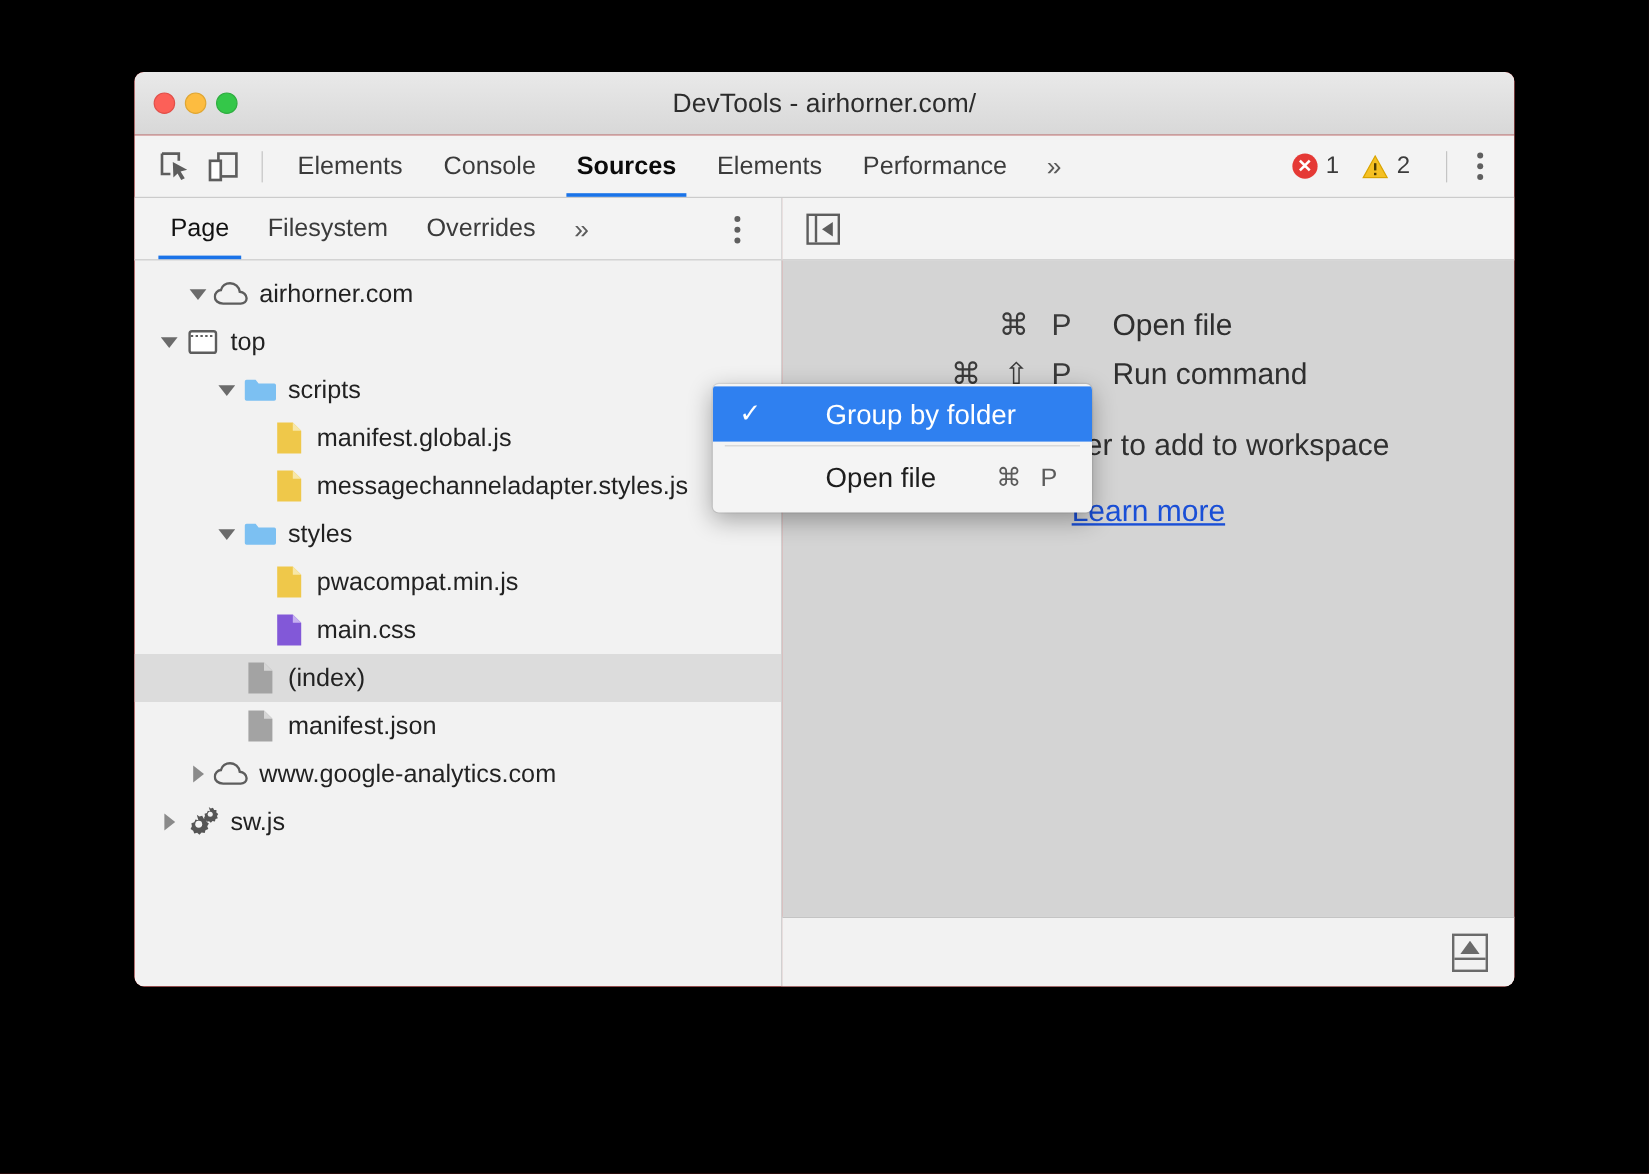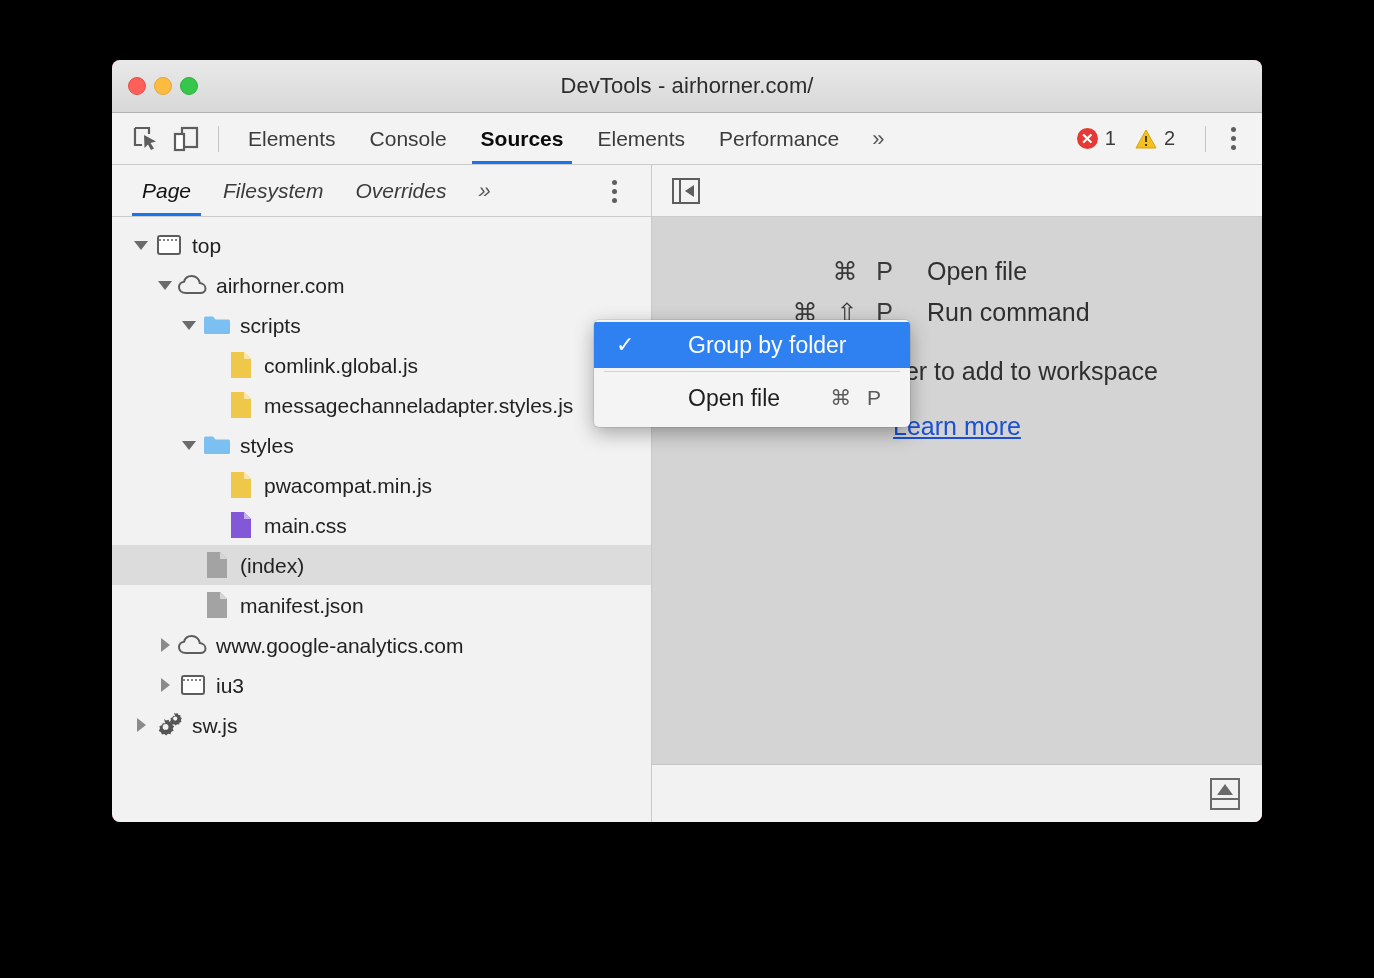--- a/index.html
+++ b/index.html
@@ -112,21 +112,20 @@
     border-right: 1px solid #c9c9c9;
     display: flex; flex-direction: column;
   }
   .navtoolbar {
     position: relative;
     height: 52px;
     background: #f3f3f3;
     border-bottom: 1px solid #cbcbcb;
     display: flex; align-items: center;
     padding-left: 14px;
-    font-style: italic;
   }
   .subtab {
     position: relative;
     padding: 0 16px; height: 100%;
     display: flex; align-items: center;
     font-size: 21px; color: #3b3b3b;
   }
   .subtab.active { color: #111; }
   .subtab.active::after {
     content: "";
@@ -329,66 +328,66 @@
         <div class="chev">»</div>
         <div class="dots-v">
             <i></i>
             <i></i>
             <i></i>
           </div>
       </div>
 
       <div class="tree" id="tree">
           <div class="row">
+            <span style="width: 40px; min-width: 40px;"></span>
+            <span class="tw">
+              <span class="arrow-down"></span>
+            </span>
+            <span class="ic">
+              <svg width="30" height="22" viewBox="0 0 30 22">
+                <path d="M8 19 C3.6 19 1 16.3 1 13.2 C1 10.4 3.2 8 6.1 7.7 C7 4.2 10.1 2 13.7 2 C17.9 2 21.3 5.1 21.8 9.1 C25 9.4 27.5 11.8 27.5 14.6 C27.5 17.1 25.3 19 22.6 19 Z" fill="none" stroke="#5d5d5d" stroke-width="2"></path>
+              </svg>
+            </span>
+            <span class="lbl">airhorner.com</span>
+          </div>
+          <div class="row">
             <span style="width: 16px; min-width: 16px;"></span>
             <span class="tw">
               <span class="arrow-down"></span>
             </span>
             <span class="ic">
               <svg width="26" height="22" viewBox="0 0 26 22">
                 <rect x="2" y="2" width="22" height="18" rx="2" fill="#fff" stroke="#5d5d5d" stroke-width="2"></rect>
                 <path d="M3 6 H23" stroke="#5d5d5d" stroke-width="1.6" stroke-dasharray="2 2"></path>
               </svg>
             </span>
             <span class="lbl">top</span>
           </div>
           <div class="row">
-            <span style="width: 40px; min-width: 40px;"></span>
-            <span class="tw">
-              <span class="arrow-down"></span>
-            </span>
-            <span class="ic">
-              <svg width="30" height="22" viewBox="0 0 30 22">
-                <path d="M8 19 C3.6 19 1 16.3 1 13.2 C1 10.4 3.2 8 6.1 7.7 C7 4.2 10.1 2 13.7 2 C17.9 2 21.3 5.1 21.8 9.1 C25 9.4 27.5 11.8 27.5 14.6 C27.5 17.1 25.3 19 22.6 19 Z" fill="none" stroke="#5d5d5d" stroke-width="2"></path>
-              </svg>
-            </span>
-            <span class="lbl">airhorner.com</span>
-          </div>
-          <div class="row">
             <span style="width: 64px; min-width: 64px;"></span>
             <span class="tw">
               <span class="arrow-down"></span>
             </span>
             <span class="ic">
               <svg width="28" height="22" viewBox="0 0 28 22">
                 <path d="M1 4 A1.5 1.5 0 0 1 2.5 2.5 H10 L12.5 5.5 H25.5 A1.5 1.5 0 0 1 27 7 V18.5 A1.5 1.5 0 0 1 25.5 20 H2.5 A1.5 1.5 0 0 1 1 18.5 Z" fill="#7cc0f2"></path>
               </svg>
             </span>
             <span class="lbl">scripts</span>
           </div>
           <div class="row">
             <span style="width: 88px; min-width: 88px;"></span>
             <span class="tw"></span>
             <span class="ic">
               <svg width="24" height="28" viewBox="0 0 24 28">
                 <path d="M2 1 H15 L22 8 V27 H2 Z" fill="#efc84a"></path>
                 <path d="M15 1 L22 8 H15 Z" fill="#f7e7a8"></path>
               </svg>
             </span>
-            <span class="lbl">comlink.global.js</span>
+            <span class="lbl">manifest.global.js</span>
           </div>
           <div class="row">
             <span style="width: 88px; min-width: 88px;"></span>
             <span class="tw"></span>
             <span class="ic">
               <svg width="24" height="28" viewBox="0 0 24 28">
                 <path d="M2 1 H15 L22 8 V27 H2 Z" fill="#efc84a"></path>
                 <path d="M15 1 L22 8 H15 Z" fill="#f7e7a8"></path>
               </svg>
             </span>
@@ -454,33 +453,20 @@
             <span style="width: 40px; min-width: 40px;"></span>
             <span class="tw">
               <span class="arrow-right"></span>
             </span>
             <span class="ic">
               <svg width="30" height="22" viewBox="0 0 30 22">
                 <path d="M8 19 C3.6 19 1 16.3 1 13.2 C1 10.4 3.2 8 6.1 7.7 C7 4.2 10.1 2 13.7 2 C17.9 2 21.3 5.1 21.8 9.1 C25 9.4 27.5 11.8 27.5 14.6 C27.5 17.1 25.3 19 22.6 19 Z" fill="none" stroke="#5d5d5d" stroke-width="2"></path>
               </svg>
             </span>
             <span class="lbl">www.google-analytics.com</span>
-          </div>
-          <div class="row">
-            <span style="width: 40px; min-width: 40px;"></span>
-            <span class="tw">
-              <span class="arrow-right"></span>
-            </span>
-            <span class="ic">
-              <svg width="26" height="22" viewBox="0 0 26 22">
-                <rect x="2" y="2" width="22" height="18" rx="2" fill="#fff" stroke="#5d5d5d" stroke-width="2"></rect>
-                <path d="M3 6 H23" stroke="#5d5d5d" stroke-width="1.6" stroke-dasharray="2 2"></path>
-              </svg>
-            </span>
-            <span class="lbl">iu3</span>
           </div>
           <div class="row">
             <span style="width: 16px; min-width: 16px;"></span>
             <span class="tw">
               <span class="arrow-right"></span>
             </span>
             <span class="ic">
               <svg width="30" height="28" viewBox="0 0 30 28">
                 <g fill="#555">
                   <path d="M20 1.5 l1.6 1.2 1.9-.6 .9 1.8 2 .2 -.1 2 1.6 1.2 -1.1 1.7 .7 1.9 -1.9 .7 -.5 1.9 -2-.3 -1.4 1.4 -1.5-1.3 -1.9 .5 -.7-1.9 -1.7-1 .9-1.8 -.3-2 1.9-.6 .8-1.8 1.9 .5 Z"></path>

